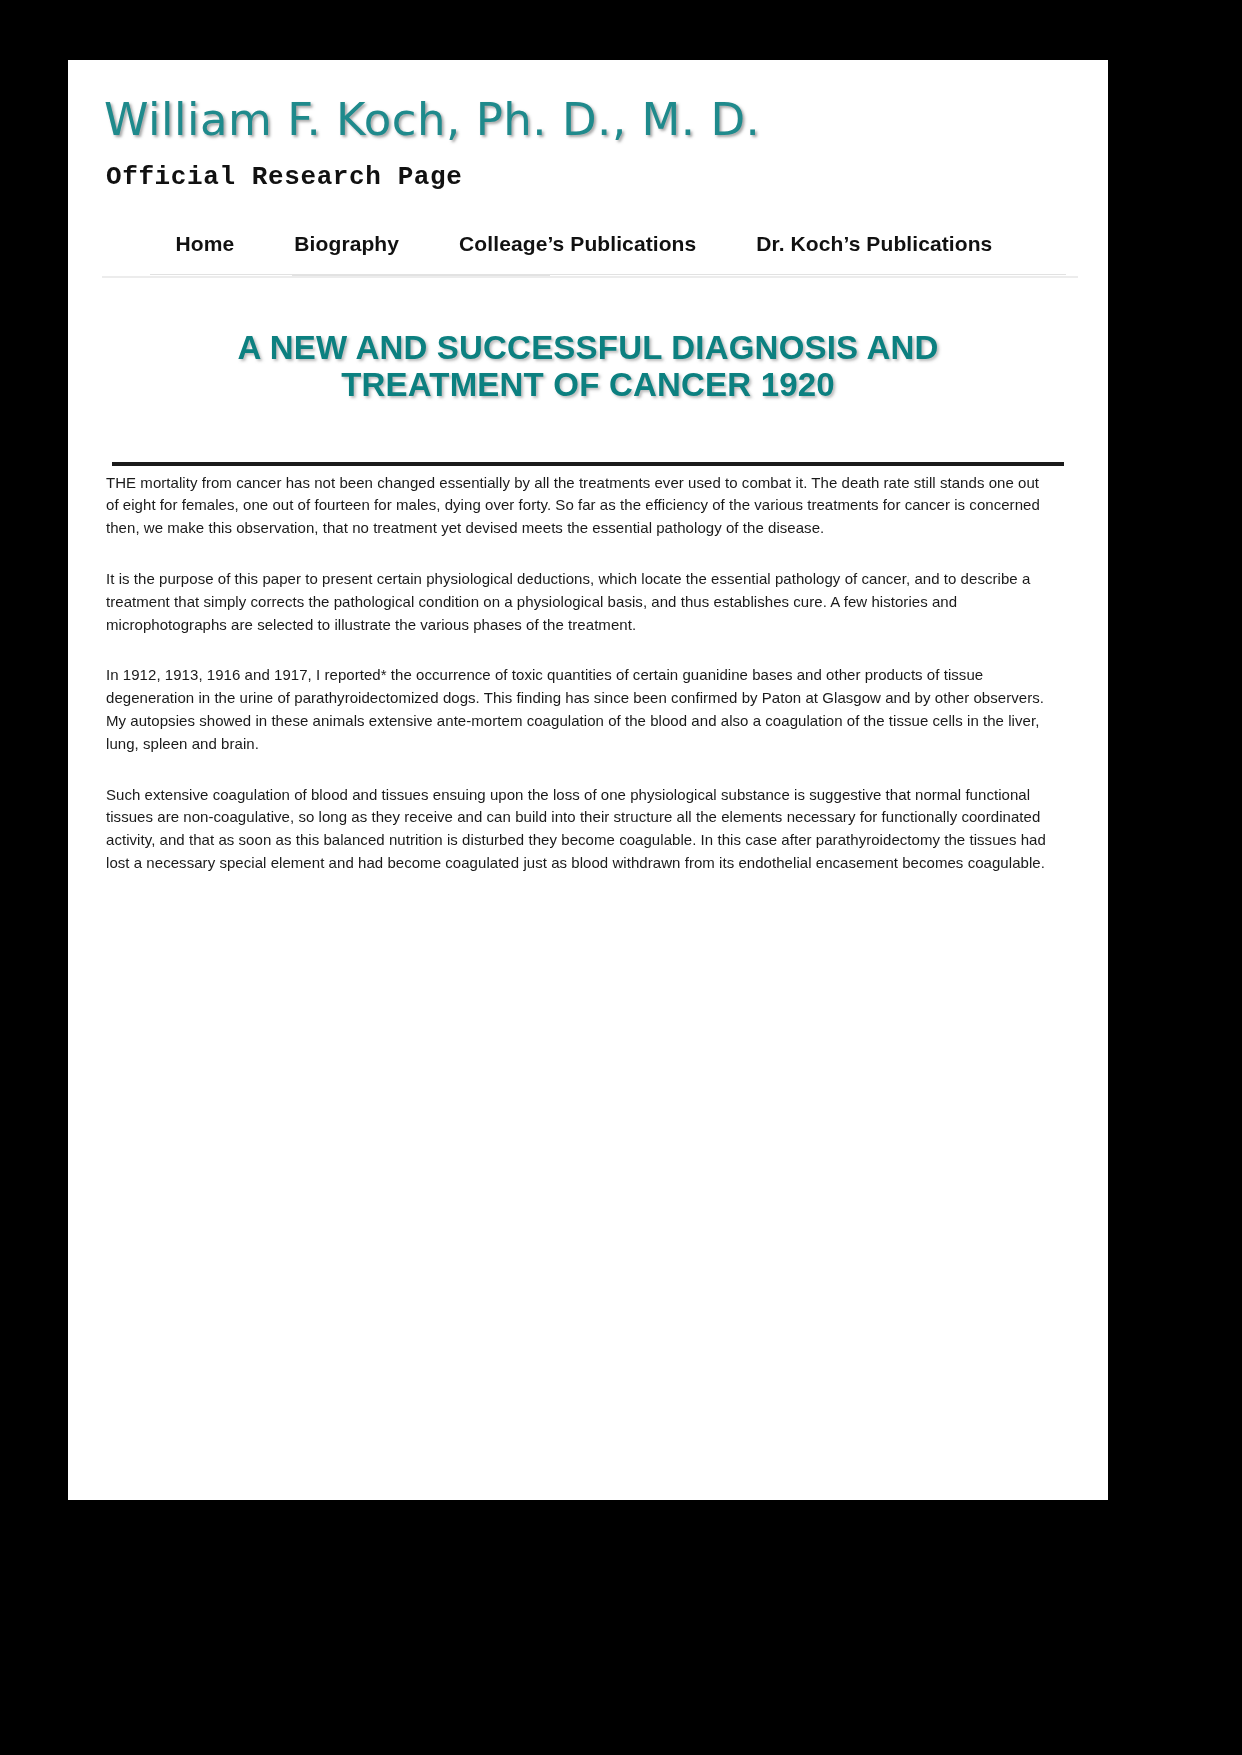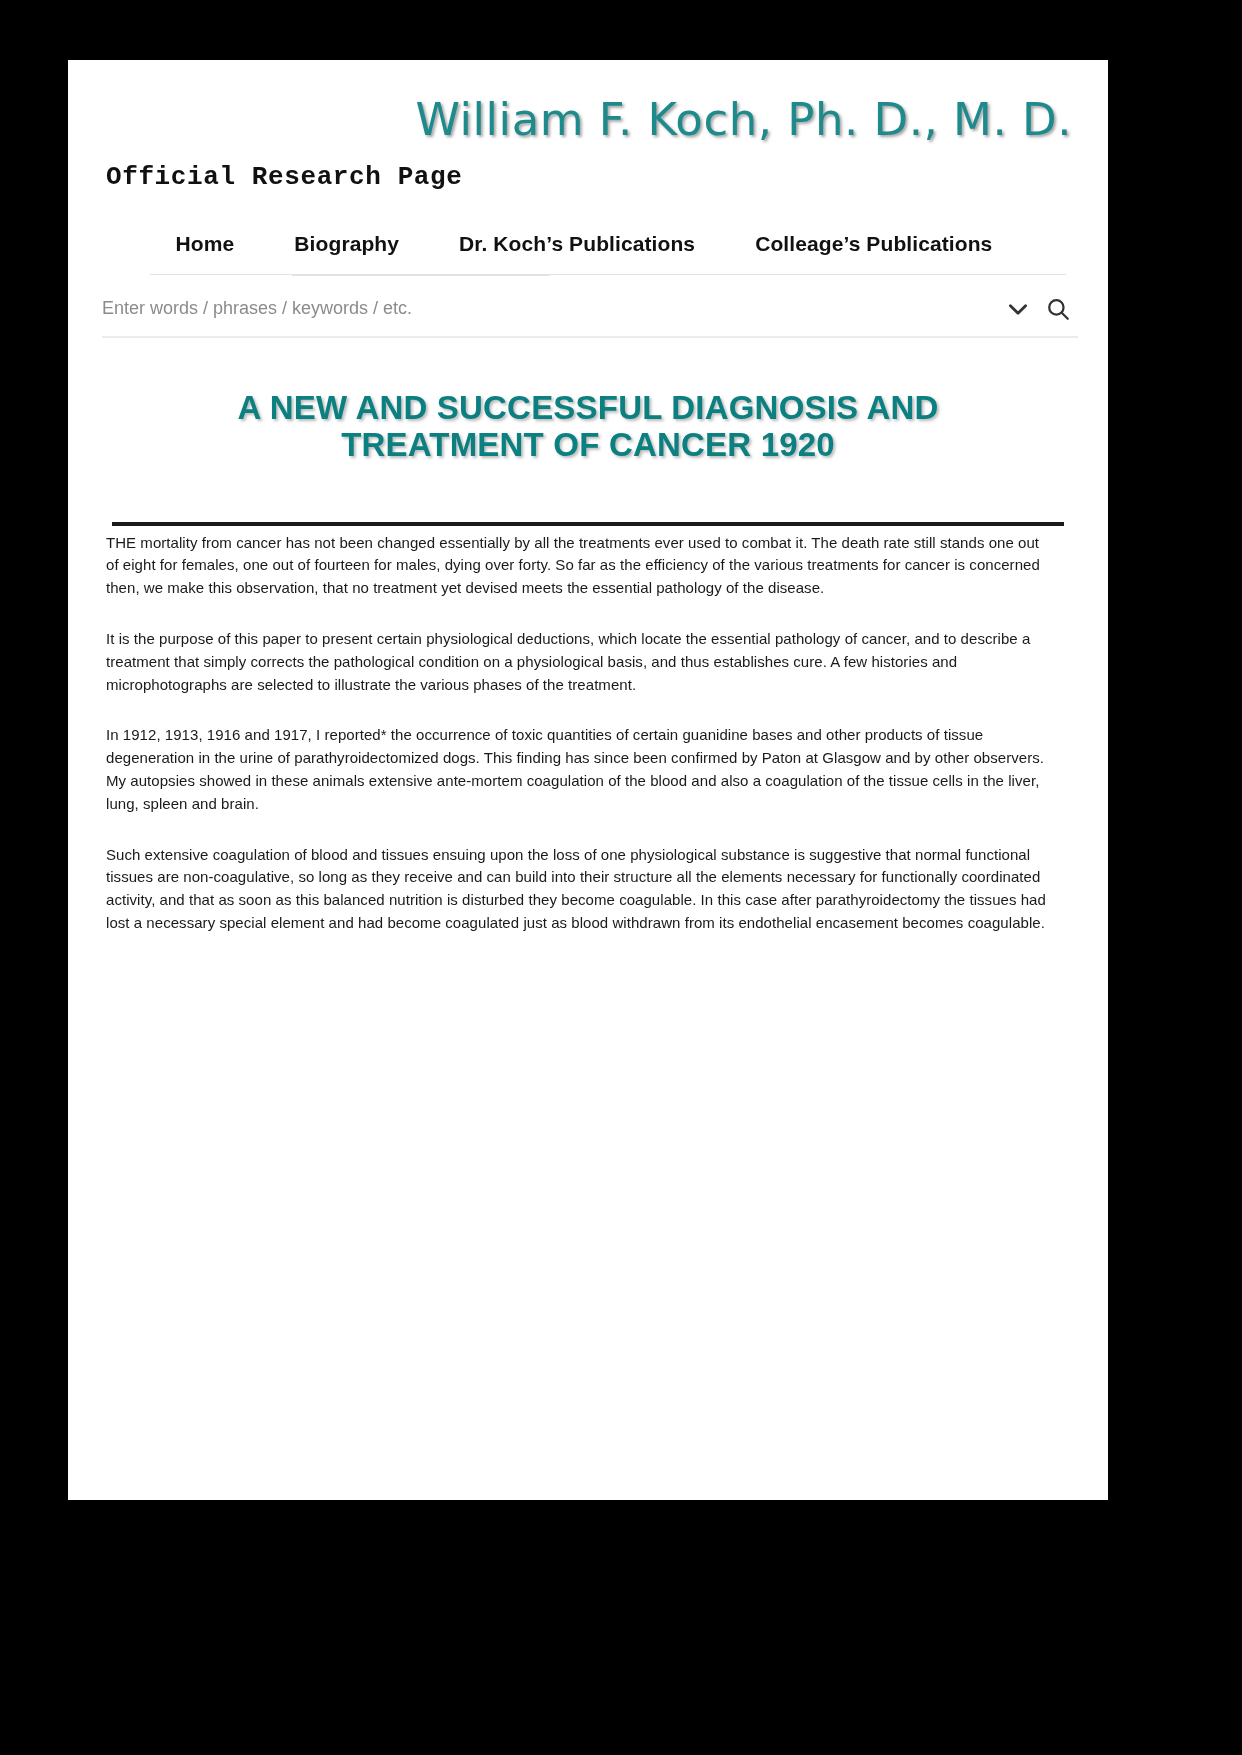--- a/index.html
+++ b/index.html
@@ -30,21 +30,21 @@
     background: #ffffff;
     overflow: hidden;
   }
 
   
   .site-header {
     padding: 24px 36px 0 36px;
   }
 
   .site-title {
-    text-align: right;
+    text-align: left;
     color: #1f8a8c;
     font-family: "DejaVu Sans", sans-serif;
     font-weight: 400;
     font-size: 45px;
     letter-spacing: 0.5px;
     line-height: 1.15;
     text-shadow: 2px 2px 3px rgba(90,90,90,0.55);
     margin: 10px 0 2px 0;
     white-space: nowrap;
   }
@@ -188,42 +188,28 @@
 
     <div class="site-header">
       <div class="site-title">William F. Koch, Ph. D., M. D.</div>
       <div class="site-subtitle">Official Research Page</div>
     </div>
 
     <nav class="nav">
       <div class="nav-row row1">
         <div class="nav-item first">Home</div>
         <div class="nav-item">Biography</div>
+        <div class="nav-item">Colleage’s Publications</div>
         <div class="nav-item">Dr. Koch’s Publications</div>
-        <div class="nav-item">Colleage’s Publications</div>
       </div>
       <div class="nav-underline-1"></div>
 
       <div class="nav-underline-2"></div>
     </nav>
 
-    <div class="search-row">
-      <input class="search-input" type="text" placeholder="Enter words / phrases / keywords / etc." style="">
-      <div class="icon-btn">
-        <svg width="26" height="26" viewBox="0 0 24 24" fill="none" stroke="#333333" stroke-width="2.6" stroke-linecap="round" stroke-linejoin="round">
-          <polyline points="5 9 12 16 19 9"></polyline>
-        </svg>
-      </div>
-      <div class="icon-btn">
-        <svg width="26" height="26" viewBox="0 0 24 24" fill="none" stroke="#333333" stroke-width="2.1" stroke-linecap="round">
-          <circle cx="10.5" cy="10.5" r="6.6"></circle>
-          <line x1="15.4" y1="15.4" x2="21" y2="21"></line>
-        </svg>
-      </div>
-    </div>
     <div class="search-rule"></div>
 
     <div class="article">
       <h1 class="article-title">A NEW AND SUCCESSFUL DIAGNOSIS AND TREATMENT OF CANCER 1920</h1>
 
       <div class="title-rule"></div>
 
 
       <div class="body-copy">
         <p>THE mortality from cancer has not been changed essentially by all the treatments ever used to combat it. The death rate still stands one out of eight for females, one out of fourteen for males, dying over forty. So far as the efficiency of the various treatments for cancer is concerned then, we make this observation, that no treatment yet devised meets the essential pathology of the disease.</p>

